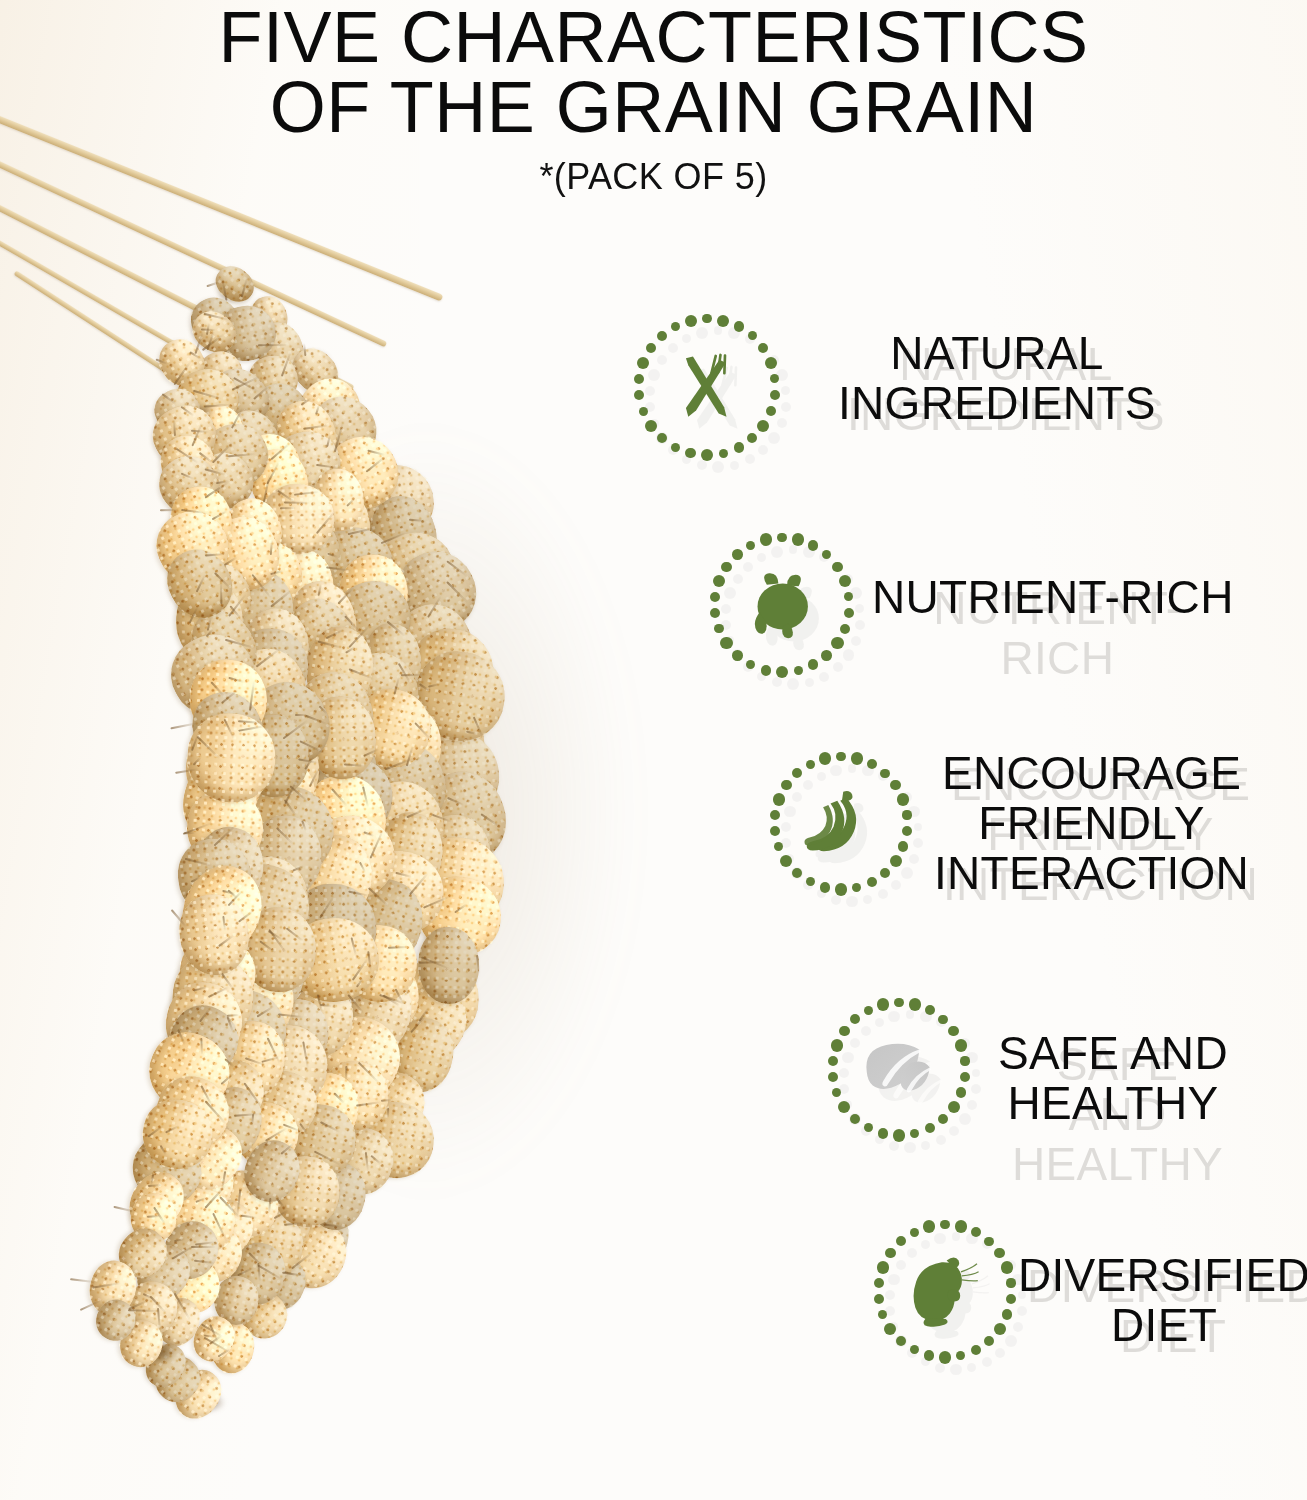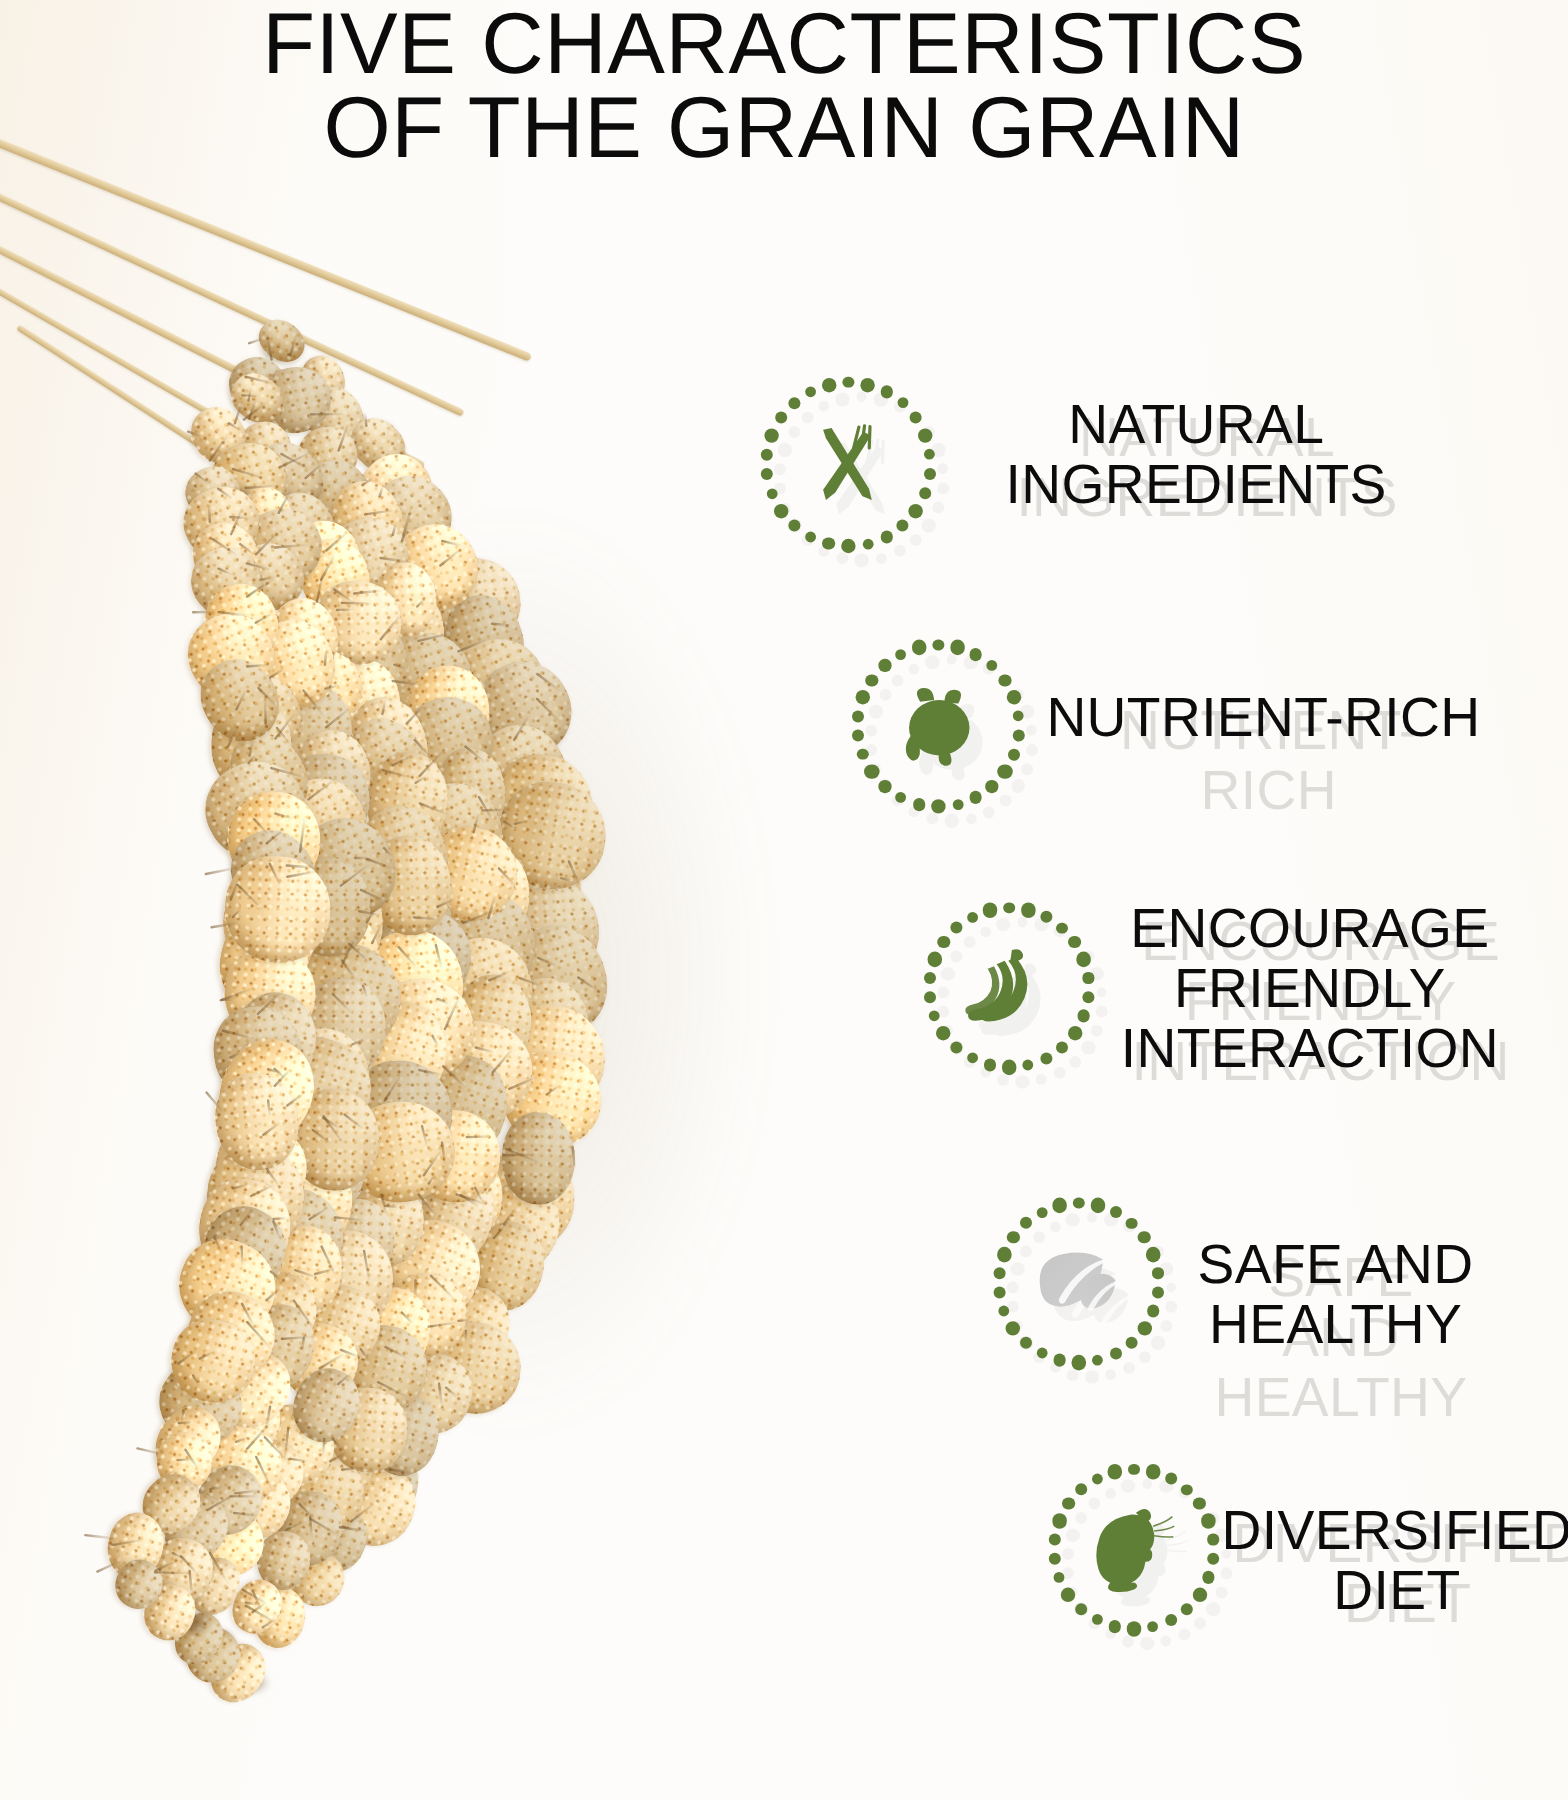--- a/index.html
+++ b/index.html
@@ -111,20 +111,21 @@
 <div id="stage">
 
   <div class="bg-warm"></div>
   <div class="bg-warm2"></div>
 
   <div class="header">
     <h1 class="title">
       <span>FIVE CHARACTERISTICS</span>
       <span class="l2">OF THE GRAIN GRAIN</span>
     </h1>
+    <div class="subtitle">*(PACK OF 5)</div>
   </div>
 
   <div class="millet">
     <div class="spray-shadow"></div>
     <div id="stems">
         <div class="stem" style="left: 0px; top: 5px; width: 520px; height: 7px; transform: rotate(22deg);"></div>
         <div class="stem" style="left: 0px; top: 48px; width: 470px; height: 6px; transform: rotate(25deg);"></div>
         <div class="stem" style="left: 10px; top: 95px; width: 430px; height: 6px; transform: rotate(27deg);"></div>
         <div class="stem" style="left: 30px; top: 140px; width: 380px; height: 5px; transform: rotate(30deg);"></div>
         <div class="stem" style="left: 55px; top: 175px; width: 330px; height: 5px; transform: rotate(33deg);"></div>

